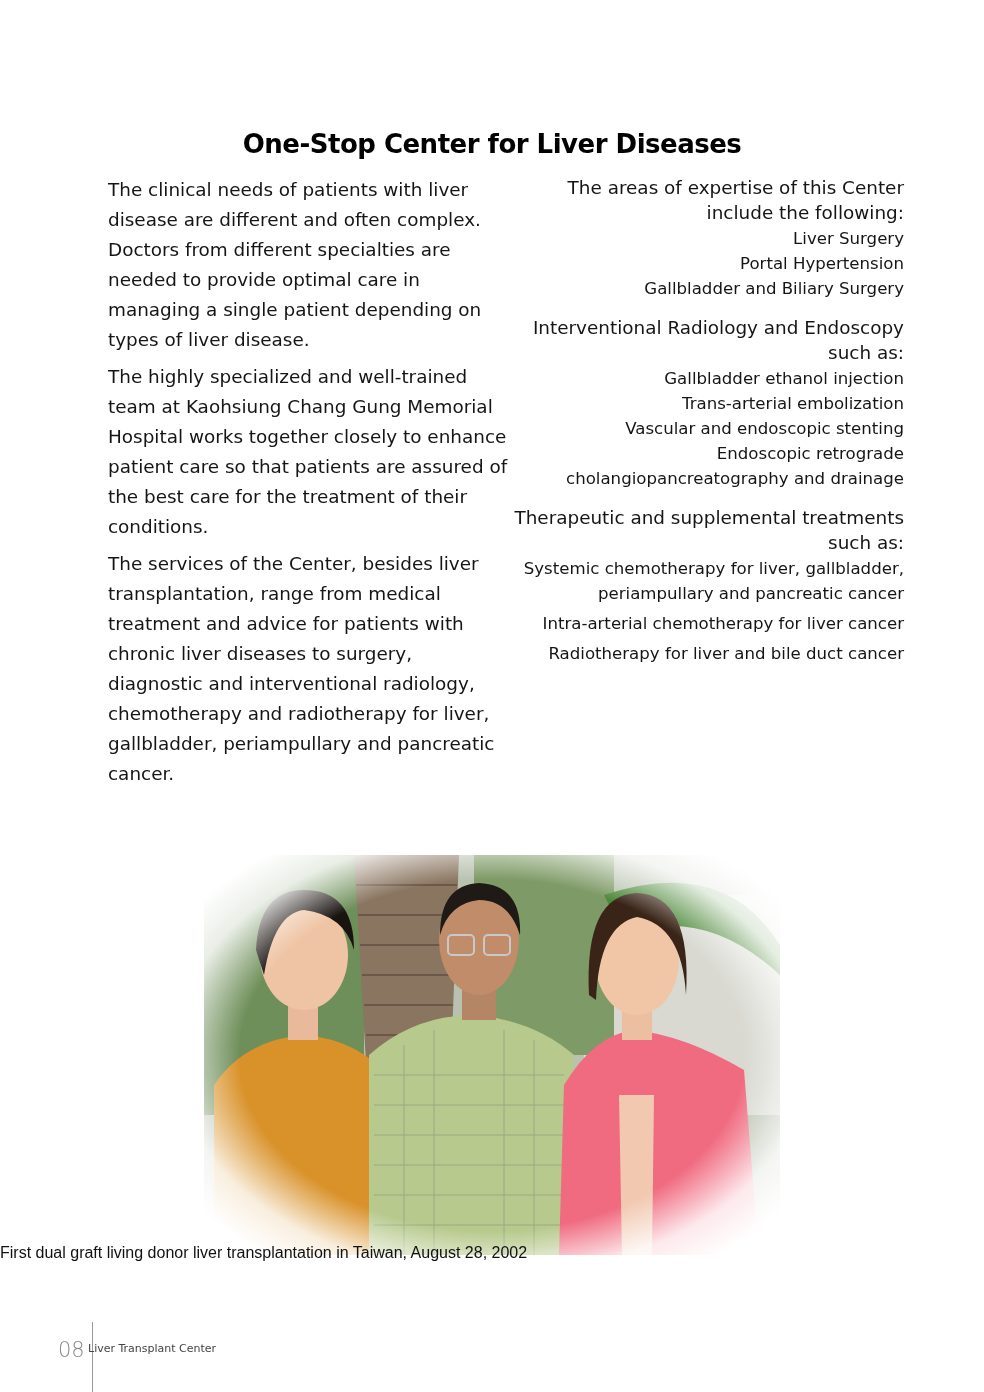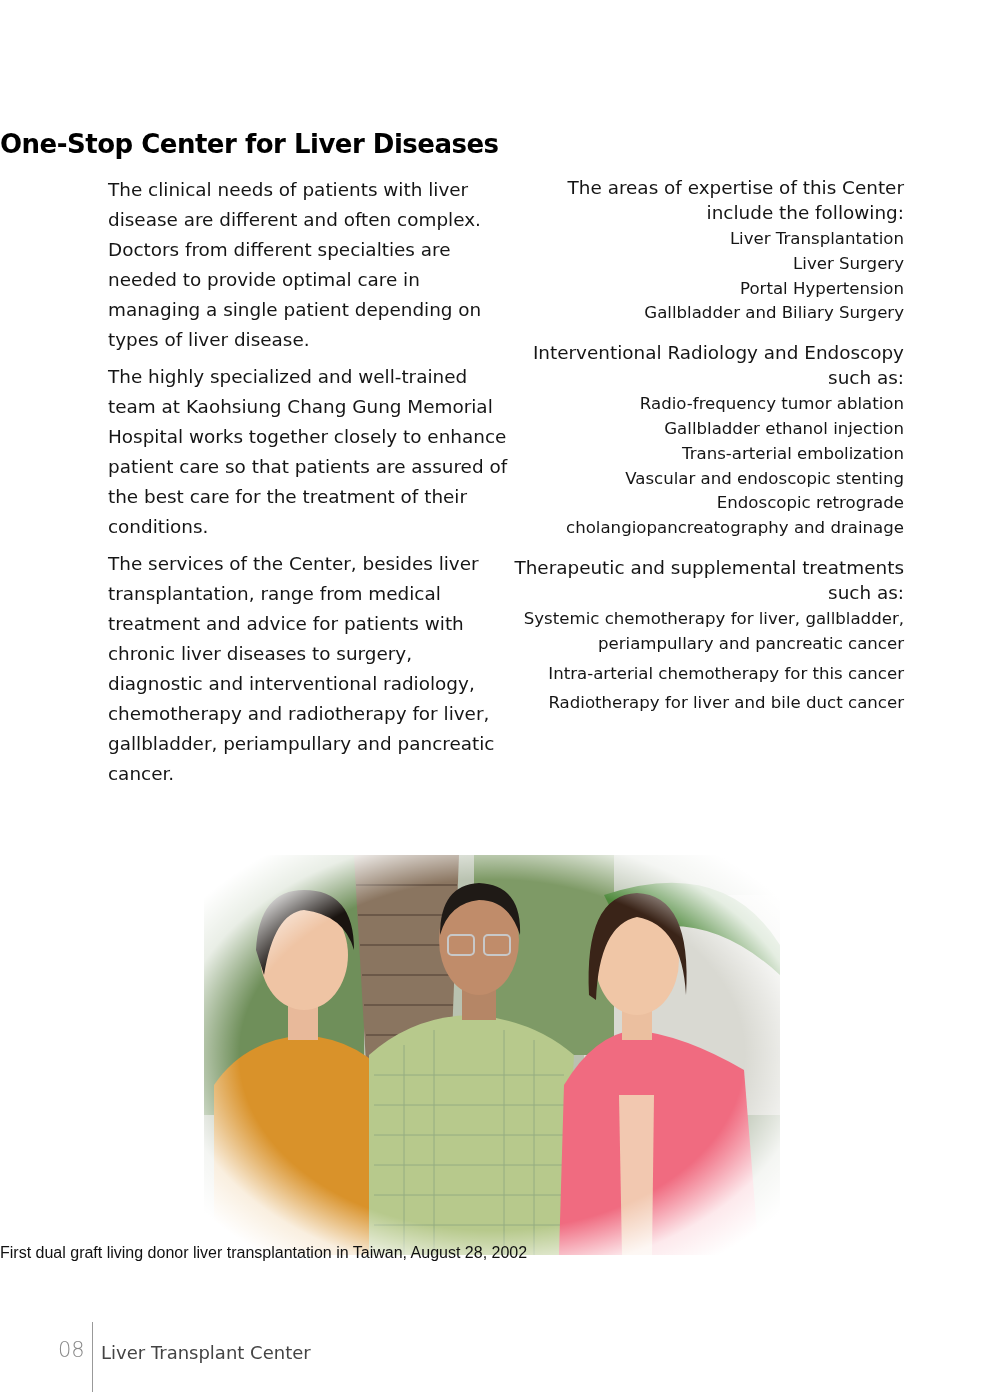--- a/index.html
+++ b/index.html
@@ -1,18 +1,18 @@
 <!DOCTYPE html>
 <html><head>
 <meta charset="utf-8">
 <style>
   html, body { margin: 0; padding: 0; background: #ffffff; }
   body { width: 984px; height: 1392px; position: relative; overflow: hidden; color: #111; }
   .title {
-    position: absolute; top: 112px; left: 0; width: 984px; text-align: left;
+    position: absolute; top: 112px; left: 0; width: 984px; text-align: center;
     font-family: "DejaVu Sans", sans-serif; font-size: 26px; font-weight: bold; letter-spacing: -0.5px; color: #000;
   }
   .col-left {
     position: absolute; left: 108px; top: 175px; width: 400px;
     font-family: "DejaVu Sans", sans-serif; font-size: 18.4px; line-height: 30px; color: #151515;
   }
   .col-left p { margin: 0 0 7px 0; }
   .col-right {
     position: absolute; left: 504px; top: 175px; width: 400px;
     font-family: "DejaVu Sans", sans-serif; color: #151515;
@@ -34,60 +34,58 @@
   .caption {
     position: absolute; top: 1244px; left: 0; width: 984px; text-align: left;
     font-family: "Liberation Sans", sans-serif; font-size: 16px; color: #111;
   }
   .footer-num {
     position: absolute; left: 58px; top: 1338px; font-family: "DejaVu Sans", sans-serif;
     font-size: 21px; color: #888; font-weight: 300;
   }
   .footer-rule { position: absolute; left: 92px; top: 1322px; width: 1px; height: 70px; background: #999; }
   .footer-label {
-    position: absolute; left: 101px; top: 1342px; font-family: "DejaVu Sans", sans-serif;
-    font-size: 18px; color: #444;
+    position: absolute; left: 88px; top: 1342px; font-family: "DejaVu Sans", sans-serif;
+    font-size: 11px; color: #444;
   }
 </style>
 </head>
 <body>
 
 <h1 class="title">One-Stop Center for Liver Diseases</h1>
 
 <div class="col-left">
   <p>The clinical needs of patients with liver disease are different and often complex. Doctors from different specialties are needed to provide optimal care in managing a single patient depending on types of liver disease.</p>
   <p>The highly specialized and well-trained team at Kaohsiung Chang Gung Memorial Hospital works together closely to enhance patient care so that patients are assured of the best care for the treatment of their conditions.</p>
   <p>The services of the Center, besides liver transplantation, range from medical treatment and advice for patients with chronic liver diseases to surgery, diagnostic and interventional radiology, chemotherapy and radiotherapy for liver, gallbladder, periampullary and pancreatic cancer.</p>
 </div>
 
 <div class="col-right">
   <div class="group">
     <p class="lead">The areas of expertise of this Center include the following:</p>
     <ul>
-      <li>Liver Transplantation</li>
       <li>Liver Surgery</li>
       <li>Portal Hypertension</li>
       <li>Gallbladder and Biliary Surgery</li>
     </ul>
   </div>
   <div class="group">
     <p class="lead">Interventional Radiology and Endoscopy such as:</p>
     <ul>
-      <li>Radio-frequency tumor ablation</li>
       <li>Gallbladder ethanol injection</li>
       <li>Trans-arterial embolization</li>
       <li>Vascular and endoscopic stenting</li>
       <li>Endoscopic retrograde cholangiopancreatography and drainage</li>
     </ul>
   </div>
   <div class="group t">
     <p class="lead">Therapeutic and supplemental treatments such as:</p>
     <ul>
       <li>Systemic chemotherapy for liver, gallbladder, periampullary and pancreatic cancer</li>
-      <li>Intra-arterial chemotherapy for this cancer</li>
+      <li>Intra-arterial chemotherapy for liver cancer</li>
       <li>Radiotherapy for liver and bile duct cancer</li>
     </ul>
   </div>
 </div>
 
 <div class="photo" title="Three people standing outdoors in front of a palm tree: a young woman in an orange embroidered blouse, a man with glasses in a green plaid shirt, and a woman in a pink shirt">
   <svg width="576" height="400" viewBox="0 0 576 400">
     <rect x="0" y="0" width="576" height="400" fill="#b9c2b0"></rect>
     <rect x="380" y="40" width="196" height="220" fill="#d9d9d2"></rect>
     <rect x="0" y="0" width="160" height="260" fill="#6f8f5a"></rect>

